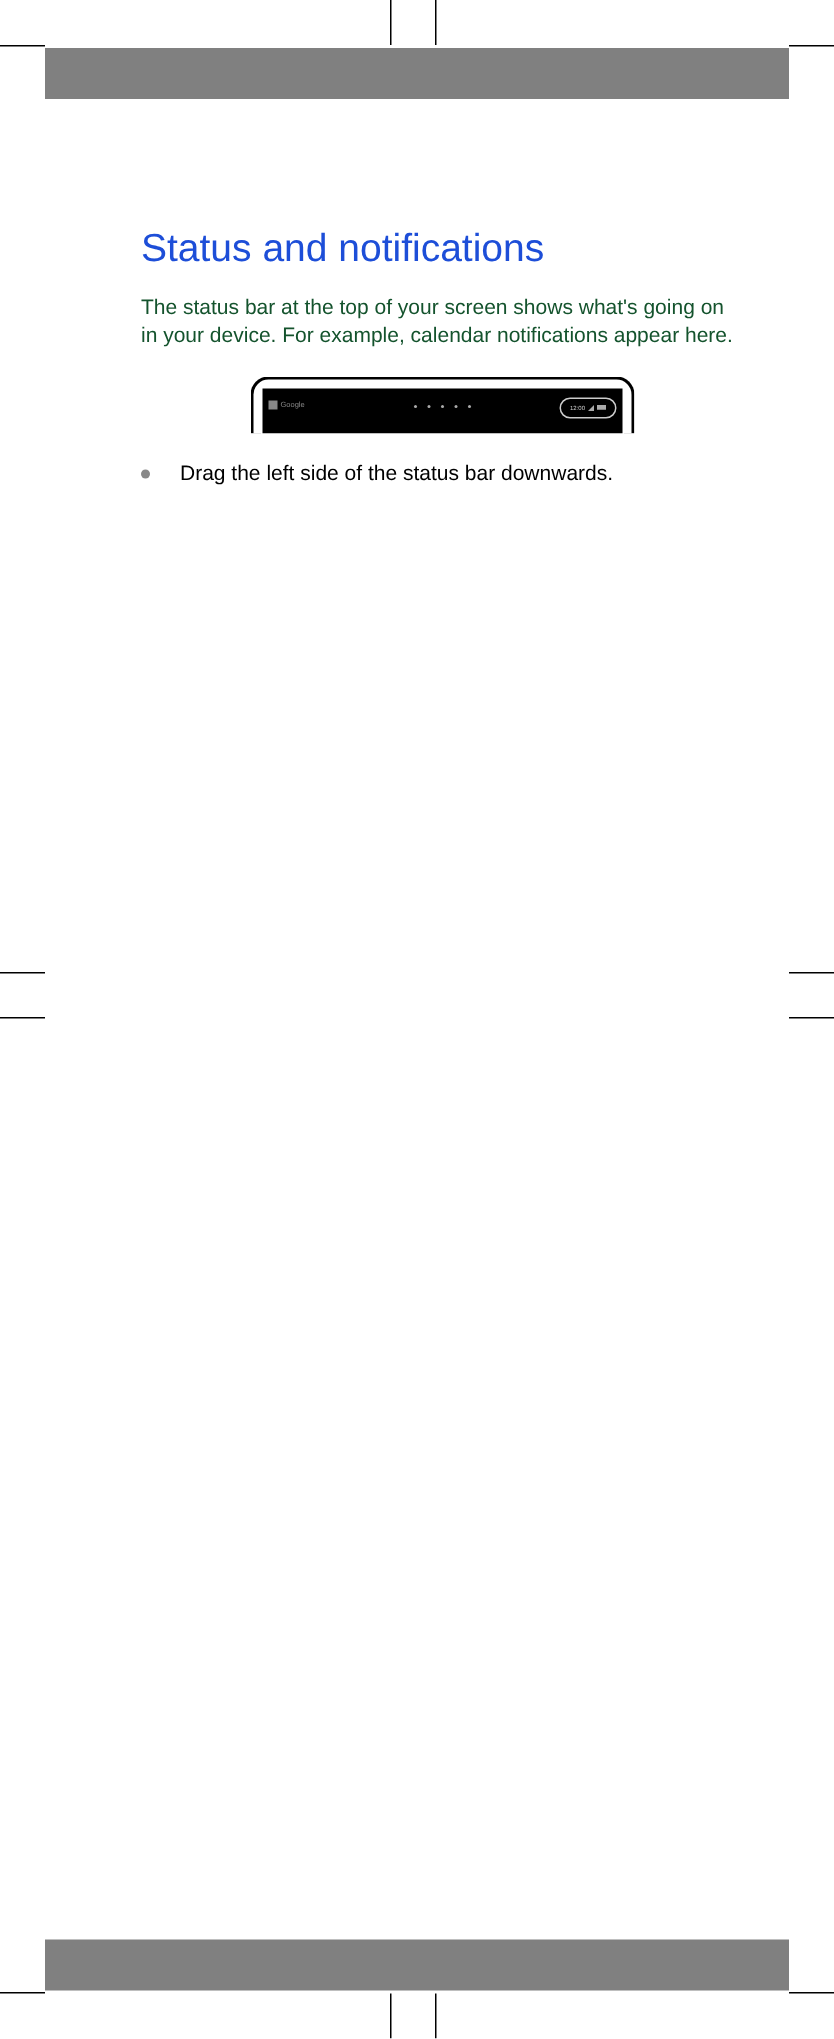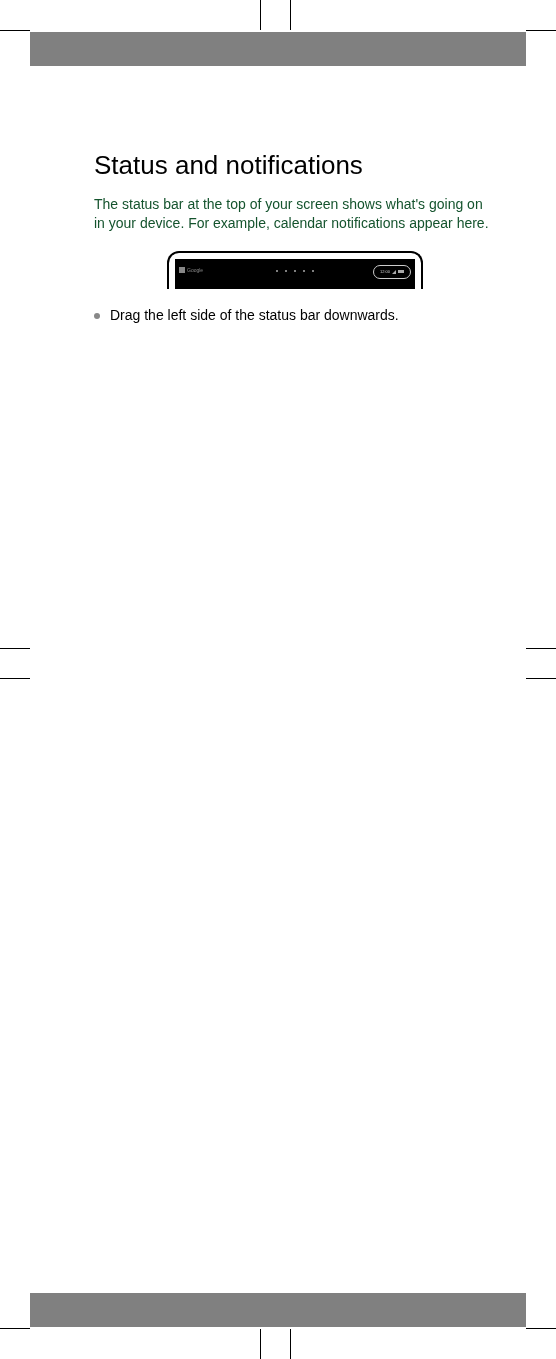--- a/index.html
+++ b/index.html
@@ -56,21 +56,21 @@
     .content {
       position: absolute;
       top: 150px;
       left: 94px;
       right: 60px;
     }
     
     .heading {
       font-size: 26px;
       font-weight: normal;
-      color: #000000;
+      color: #1d4ed8;
       margin-bottom: 14px;
     }
     
     .body-text {
       font-size: 14px;
       color: #14532d;
       line-height: 1.35;
       margin-bottom: 18px;
     }
     
@@ -166,21 +166,21 @@
     
     .subheading {
       font-size: 14px;
       color: #888;
       margin-bottom: 4px;
     }
     
     .bullet-row {
       display: flex;
       align-items: flex-start;
-      gap: 10px;
+      gap: 20px;
     }
     
     .bullet {
       width: 6px;
       height: 6px;
       background: #888;
       border-radius: 50%;
       margin-top: 6px;
       flex-shrink: 0;
     }

